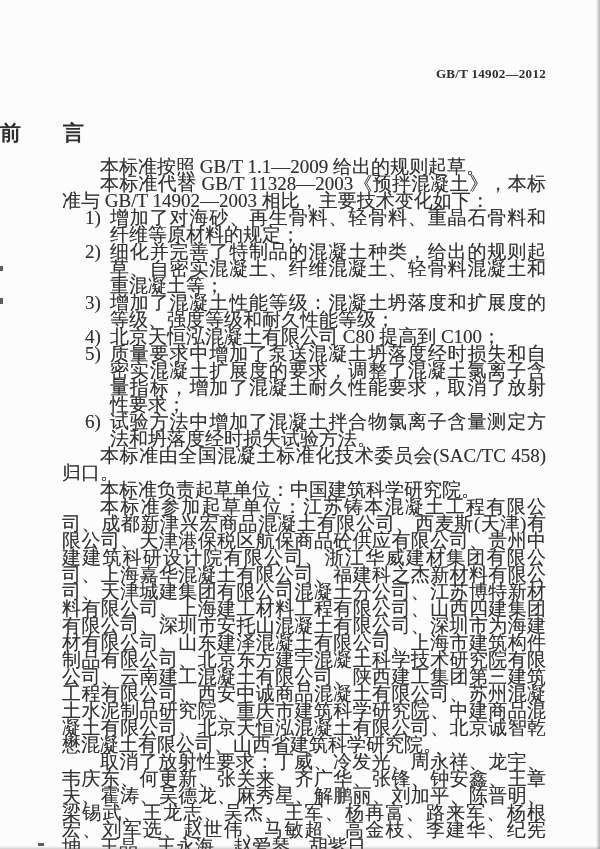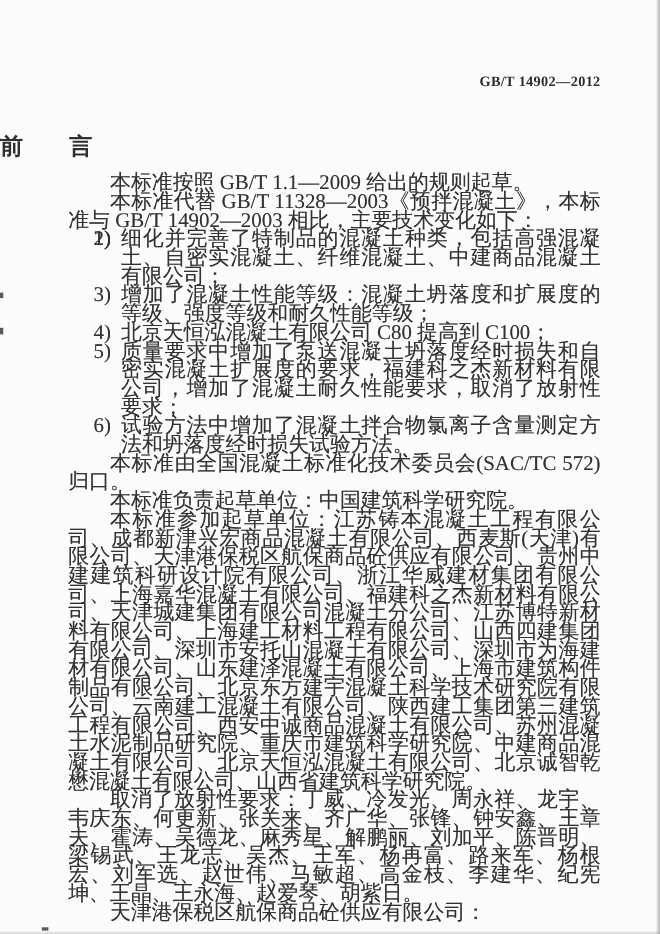--- a/index.html
+++ b/index.html
@@ -60,27 +60,27 @@
 </head>
 <body>
 
 <div class="page">
   <div class="std-code">GB/T 14902—2012</div>
   <h1 class="title">前　　言</h1>
 
   <div class="content">
       <div class="p"><span>本标准按照 GB/T 1.1—2009 给出的规则起草。</span></div>
       <div class="p"><span>本标准代替 GB/T 11328—2003《预拌混凝土》，本标准与 GB/T 14902—2003 相比，主要技术变化如下：</span></div>
-      <div class="li"><span class="num">1)</span></div>
-      <div class="li"><span class="num">2)</span><span>细化并完善了特制品的混凝土种类，包括高强混凝土、自密实混凝土、纤维混凝土、中建商品混凝土有限公司；</span></div>
+      <div class="li"><span class="num">1)</span><span>增加了对海砂、再生骨料、轻骨料、重晶石骨料和纤维等原材料的规定；</span></div>
+      <div class="li"><span class="num">2)</span><span>细化并完善了特制品的混凝土种类，给出的规则起草、自密实混凝土、纤维混凝土、轻骨料混凝土和重混凝土等；</span></div>
       <div class="li"><span class="num">3)</span><span>增加了混凝土性能等级：混凝土坍落度和扩展度的等级、强度等级和耐久性能等级；</span></div>
       <div class="li"><span class="num">4)</span><span>北京天恒泓混凝土有限公司 C80 提高到 C100；</span></div>
-      <div class="li"><span class="num">5)</span><span>质量要求中增加了泵送混凝土坍落度经时损失和自密实混凝土扩展度的要求，福建科之杰新材料有限公司，增加了混凝土耐久性能要求，取消了放射性要求；</span></div>
+      <div class="li"><span class="num">5)</span><span>质量要求中增加了泵送混凝土坍落度经时损失和自密实混凝土扩展度的要求，调整了混凝土氯离子含量指标，增加了混凝土耐久性能要求，取消了放射性要求；</span></div>
       <div class="li"><span class="num">6)</span><span>试验方法中增加了混凝土拌合物氯离子含量测定方法和坍落度经时损失试验方法。</span></div>
-      <div class="p"><span>本标准由全国混凝土标准化技术委员会(SAC/TC 572)归口。</span></div>
+      <div class="p"><span>本标准由全国混凝土标准化技术委员会(SAC/TC 458)归口。</span></div>
       <div class="p"><span>本标准负责起草单位：中国建筑科学研究院。</span></div>
       <div class="p"><span>本标准参加起草单位：江苏铸本混凝土工程有限公司、成都新津兴宏商品混凝土有限公司、西麦斯(天津)有限公司、天津港保税区航保商品砼供应有限公司、贵州中建建筑科研设计院有限公司、浙江华威建材集团有限公司、上海嘉华混凝土有限公司、福建科之杰新材料有限公司、天津城建集团有限公司混凝土分公司、江苏博特新材料有限公司、上海建工材料工程有限公司、山西四建集团有限公司、深圳市安托山混凝土有限公司、深圳市为海建材有限公司、山东建泽混凝土有限公司、上海市建筑构件制品有限公司、北京东方建宇混凝土科学技术研究院有限公司、云南建工混凝土有限公司、陕西建工集团第三建筑工程有限公司、西安中诚商品混凝土有限公司、苏州混凝土水泥制品研究院、重庆市建筑科学研究院、中建商品混凝土有限公司、北京天恒泓混凝土有限公司、北京诚智乾懋混凝土有限公司、山西省建筑科学研究院。</span></div>
       <div class="p"><span>取消了放射性要求：丁威、冷发光、周永祥、龙宇、韦庆东、何更新、张关来、齐广华、张锋、钟安鑫、王章夫、霍涛、吴德龙、麻秀星、解鹏丽、刘加平、陈晋明、梁锡武、王龙志、吴杰、王军、杨再富、路来军、杨根宏、刘军选、赵世伟、马敏超、高金枝、李建华、纪宪坤、王晶、王永海、赵爱琴、胡紫日。</span></div>
       <div class="p"><span>天津港保税区航保商品砼供应有限公司：</span></div>
     </div>
 
   <div class="page-number">I</div>
 
   <div class="edge-right"></div>
   <div class="edge-bottom"></div>

